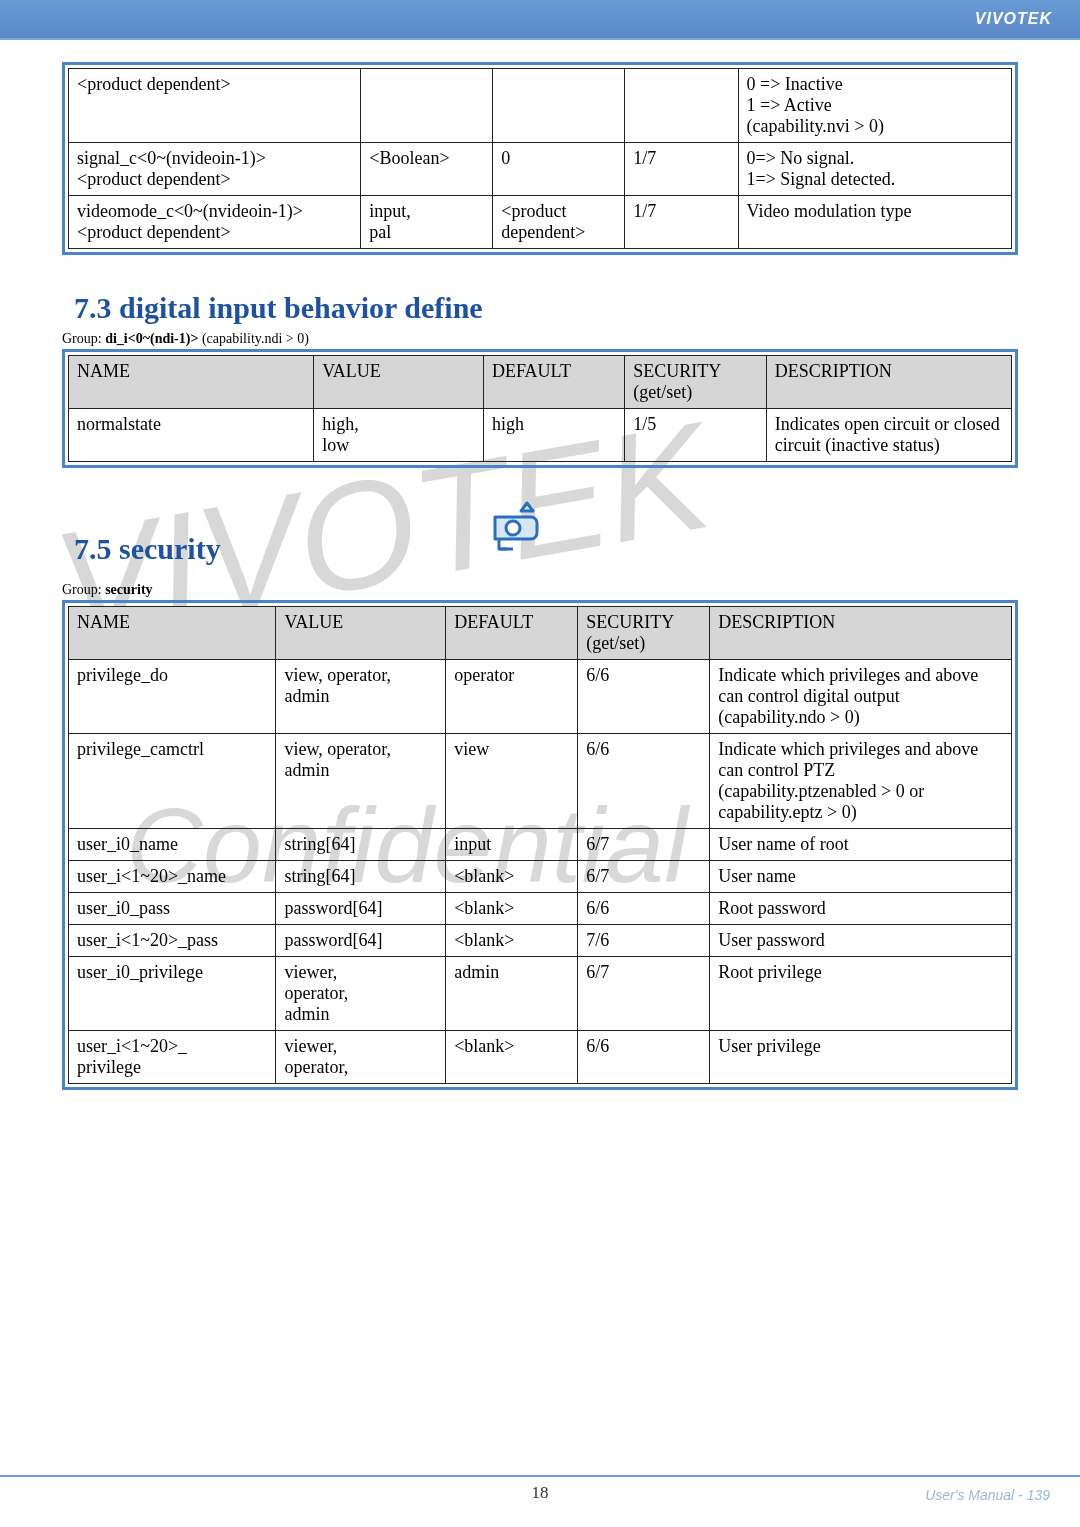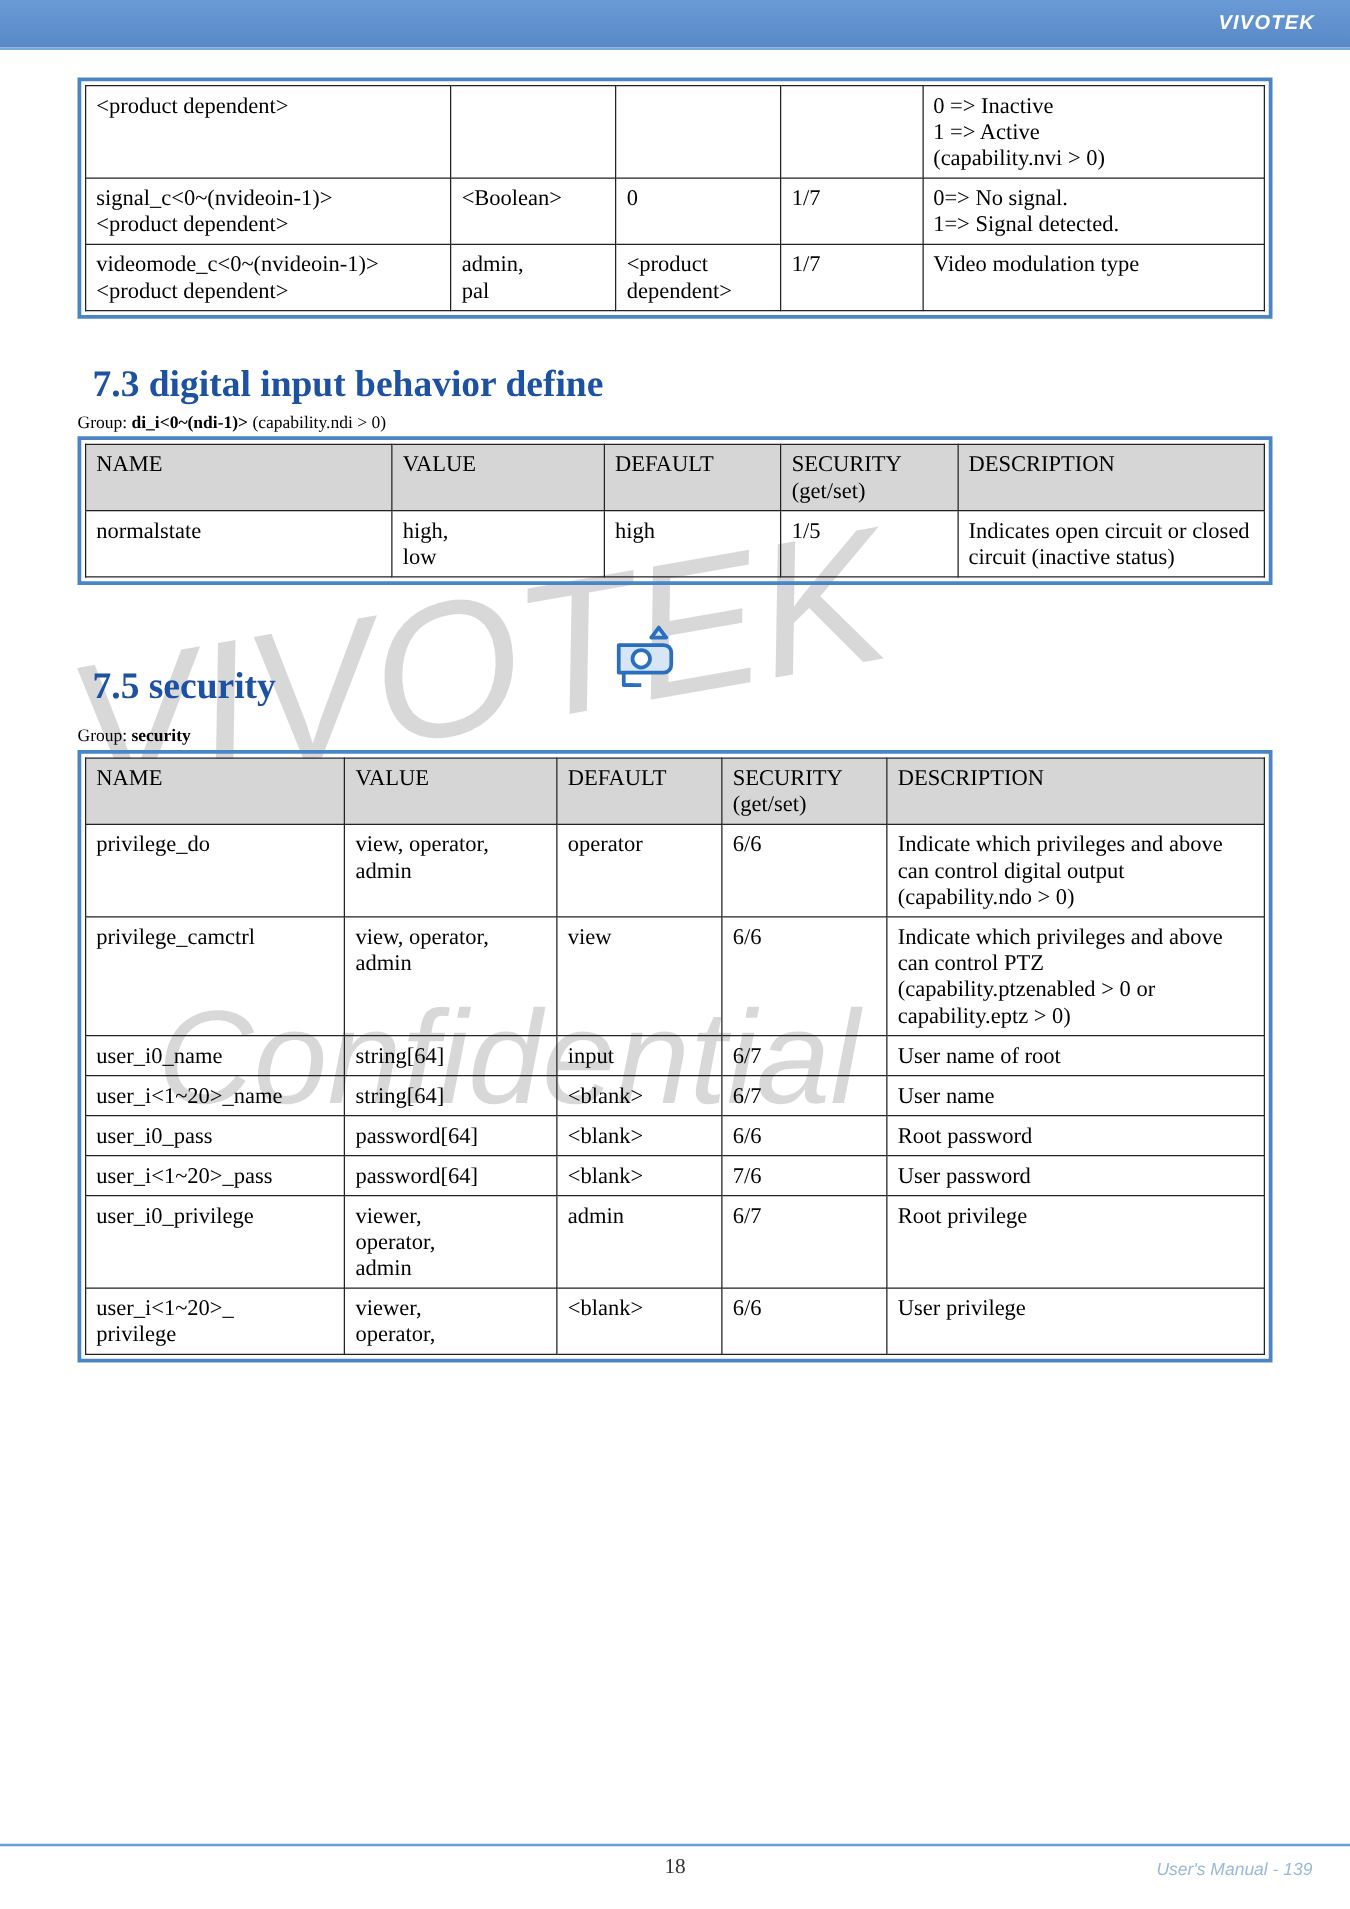--- a/index.html
+++ b/index.html
@@ -151,21 +151,21 @@
 &lt;product dependent&gt;</td>
           <td>&lt;Boolean&gt;</td>
           <td>0</td>
           <td>1/7</td>
           <td style="white-space:pre-line">0=&gt; No signal.
 1=&gt; Signal detected.</td>
         </tr>
         <tr>
           <td style="white-space:pre-line">videomode_c&lt;0~(nvideoin-1)&gt;
 &lt;product dependent&gt;</td>
-          <td style="white-space:pre-line">admin,
+          <td style="white-space:pre-line">input,
 pal</td>
           <td style="white-space:pre-line">&lt;product
 dependent&gt;</td>
           <td>1/7</td>
           <td>Video modulation type</td>
         </tr>
       </tbody>
           </table>
     </div>
 

